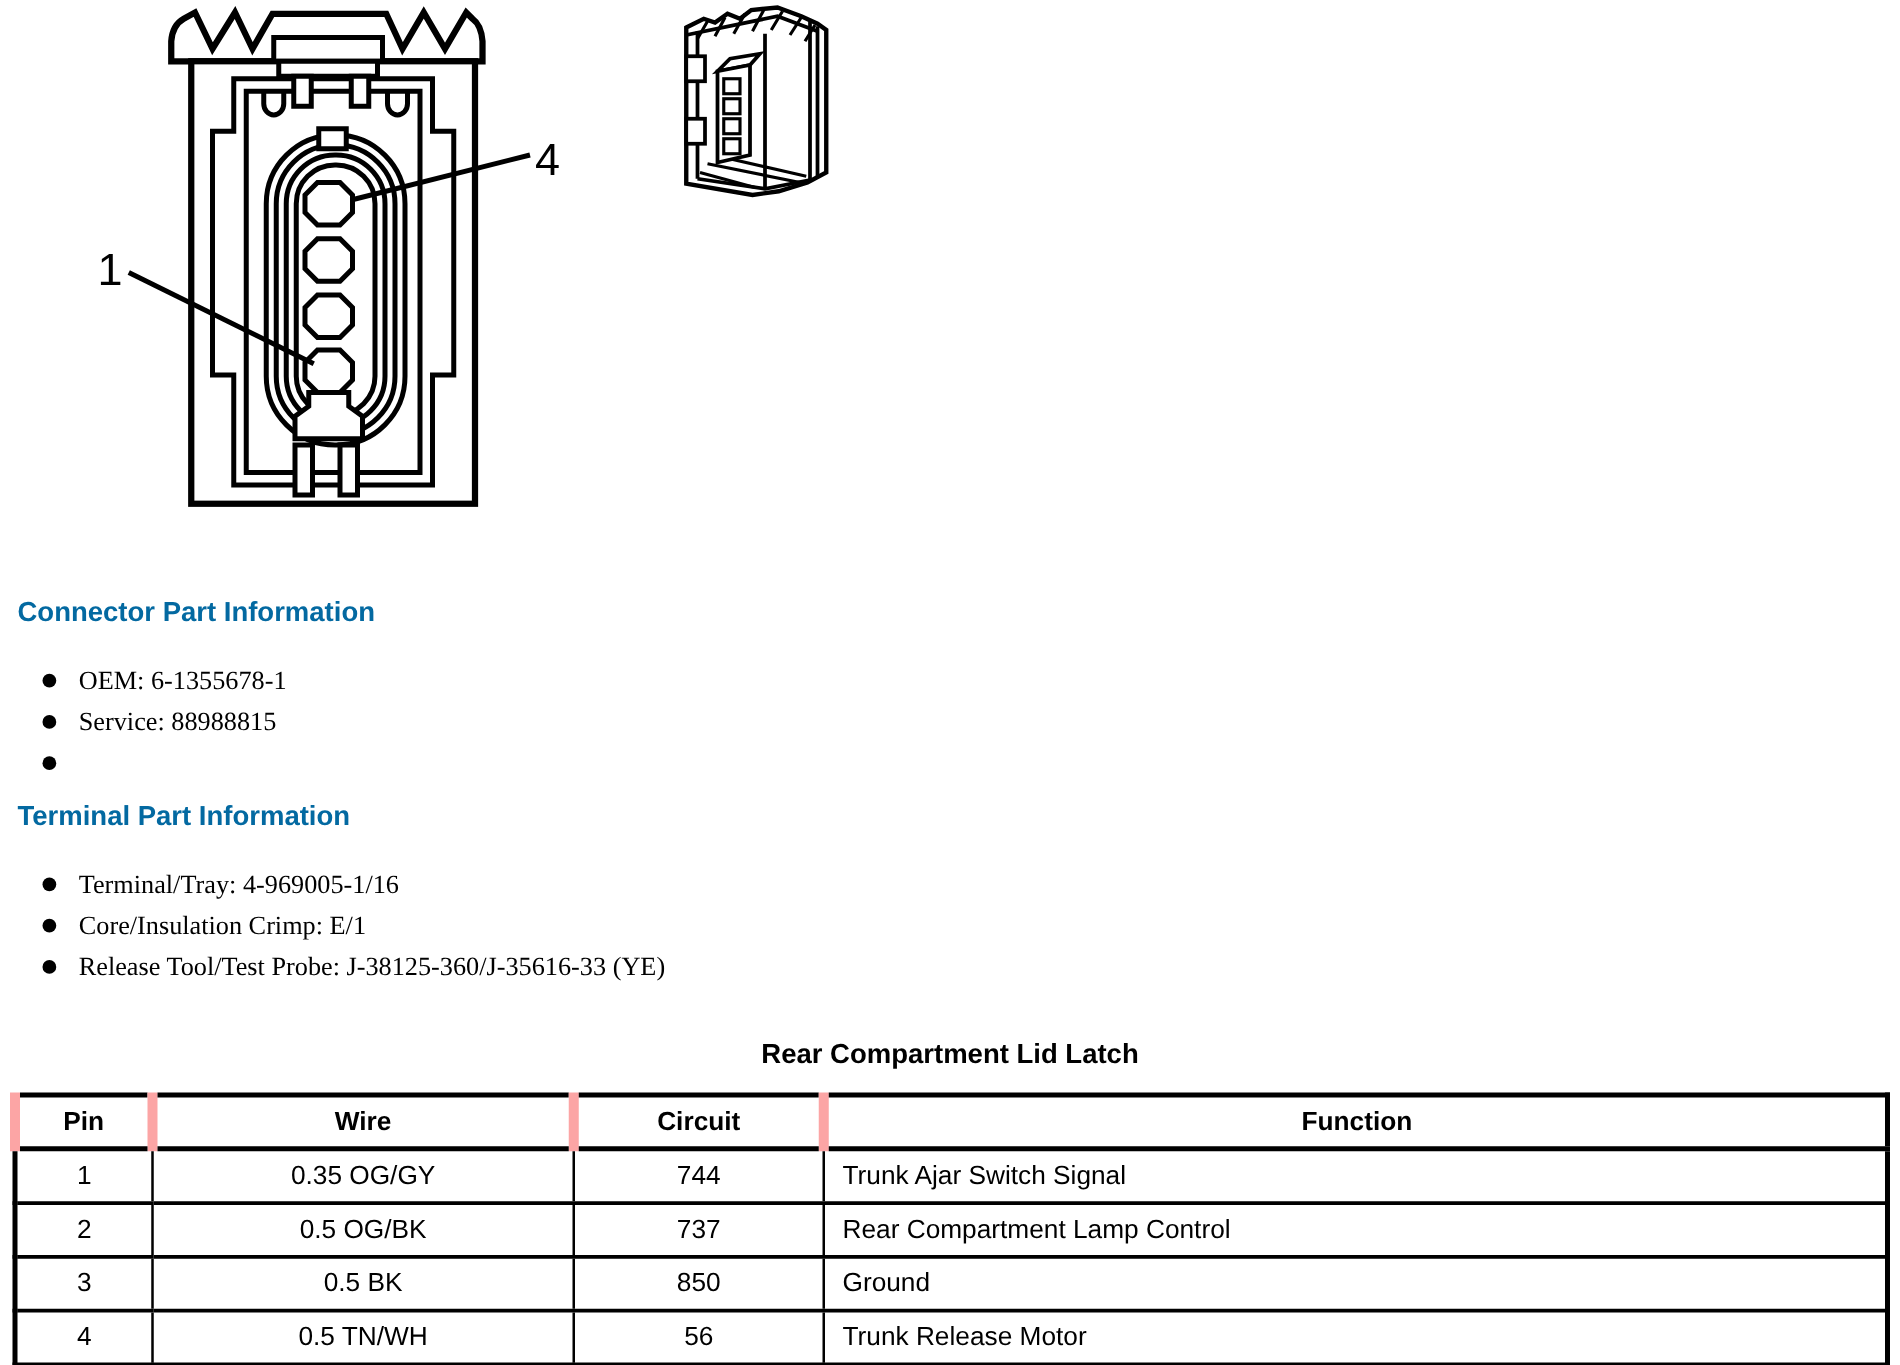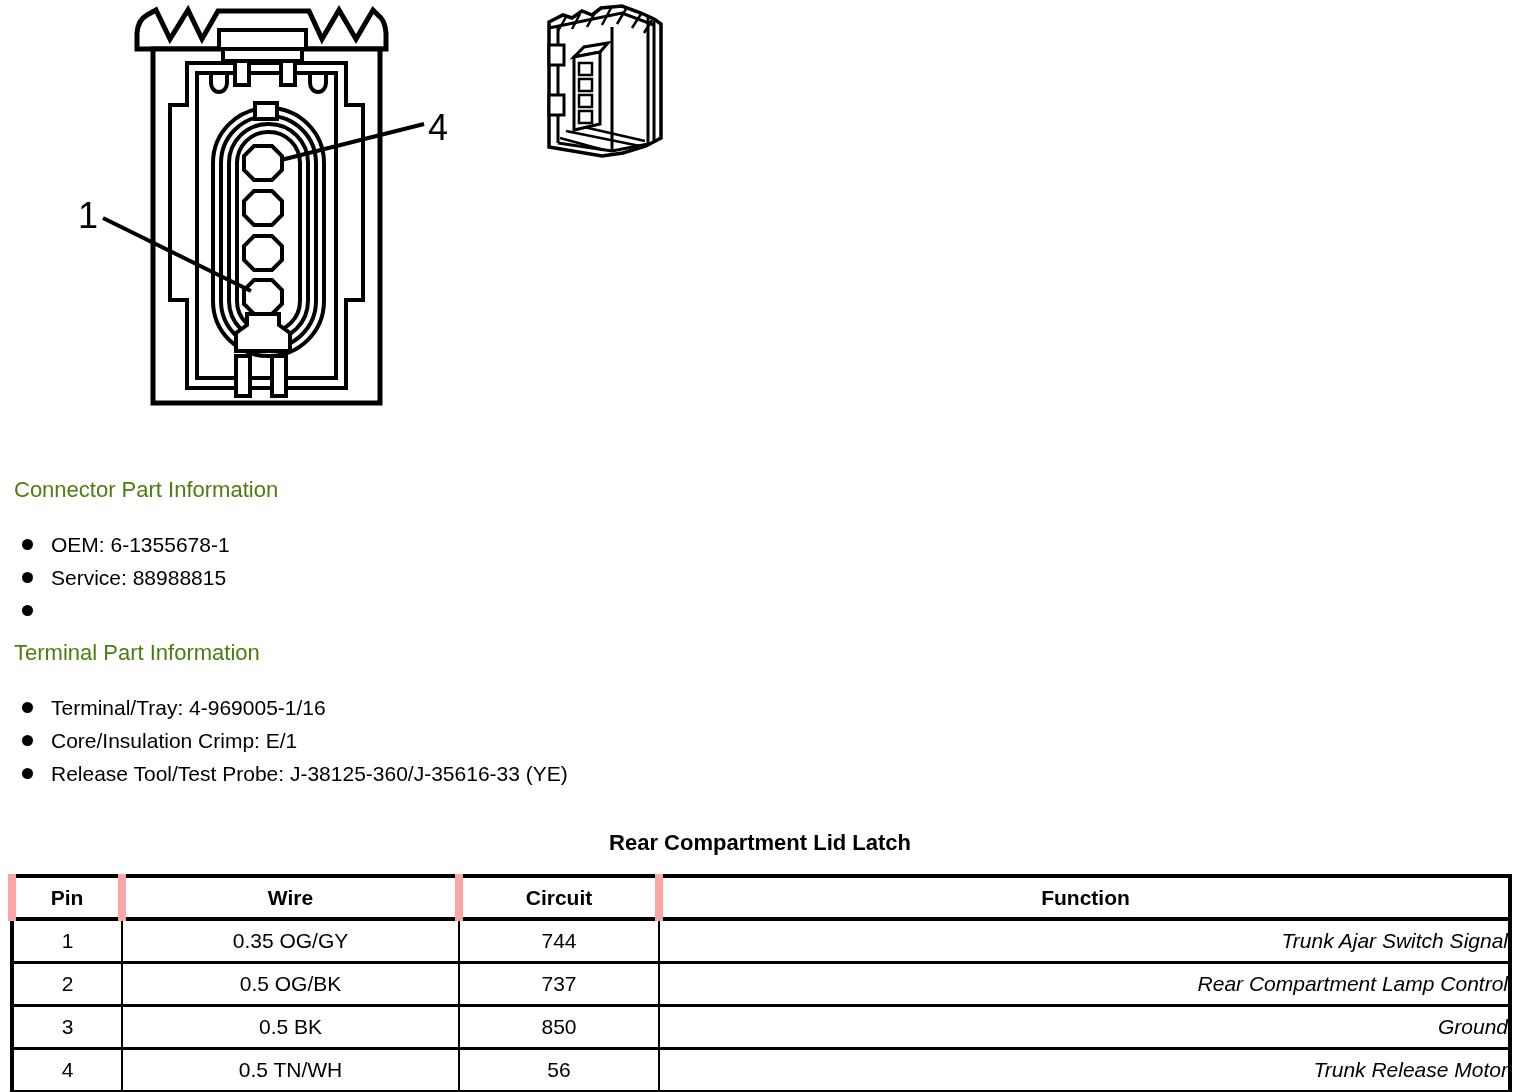--- a/index.html
+++ b/index.html
@@ -6,23 +6,23 @@
   .page{
     position:relative;width:1520px;height:1092px;background:#ffffff;
     font-family:"Liberation Sans","DejaVu Sans",sans-serif;color:#000;
     overflow:hidden;
   }
   svg{position:absolute;}
   .fig-front{left:55px;top:0;}
   .fig-iso{left:528px;top:0;}
   .sec-heading{
     position:absolute;left:14px;margin:0;
-    font-size:22px;font-weight:normal;color:#4d7c0f;white-space:nowrap;
-  }
-  .bullet-list{position:absolute;left:22px;}
+    font-size:22px;font-weight:bold;color:#0369a1;white-space:nowrap;
+  }
+  .bullet-list{position:absolute;left:34px;font-family:Liberation Serif, serif;}
   .bullet-item{display:flex;align-items:center;height:33px;}
   .bullet-dot{
     width:11px;height:11px;border-radius:50%;background:#000;
     flex:0 0 11px;margin-right:18px;
   }
   .bullet-text{font-size:21px;white-space:nowrap;}
   .tbl-title{
     position:absolute;left:0;top:830px;width:1520px;text-align:center;
     font-size:22px;font-weight:bold;margin:0;
   }
@@ -35,21 +35,21 @@
     border-left:8px solid #fca5a5;border-right:2px solid #000;
     border-bottom:4px solid #000;
     font-weight:bold;text-align:center;vertical-align:middle;
     height:39px;padding:0;
   }
   table.pinout td{
     border-left:2px solid #000;border-right:2px solid #000;
     border-top:3px solid #000;
     text-align:center;vertical-align:middle;height:40px;padding:0;
   }
-  table.pinout td.fn{text-align:right;padding-left:1px;font-style:italic;}
+  table.pinout td.fn{text-align:left;padding-left:14px;}
   .ink{stroke:#000;fill:none;}
   .ink-w{stroke:#000;fill:#fff;}
 </style>
 </head>
 <body>
 
 <div class="page">
 
   <svg class="fig-front" width="415" height="420" viewBox="55 0 415 420">
     <g>

